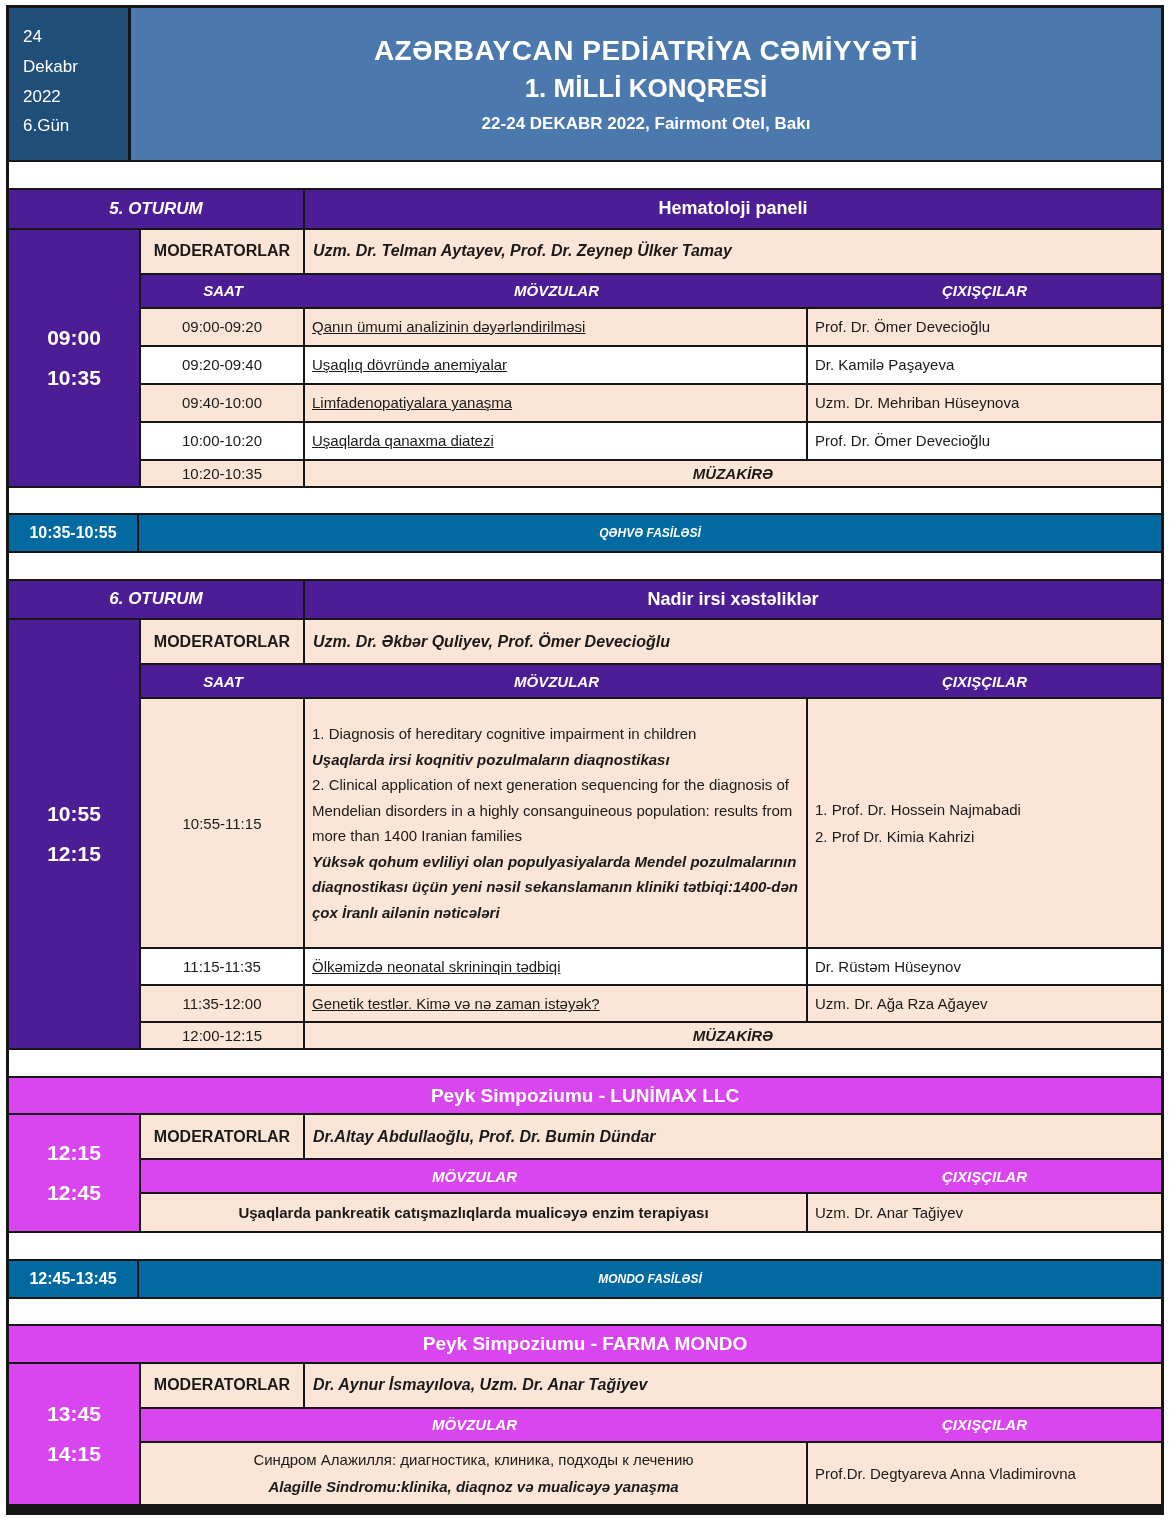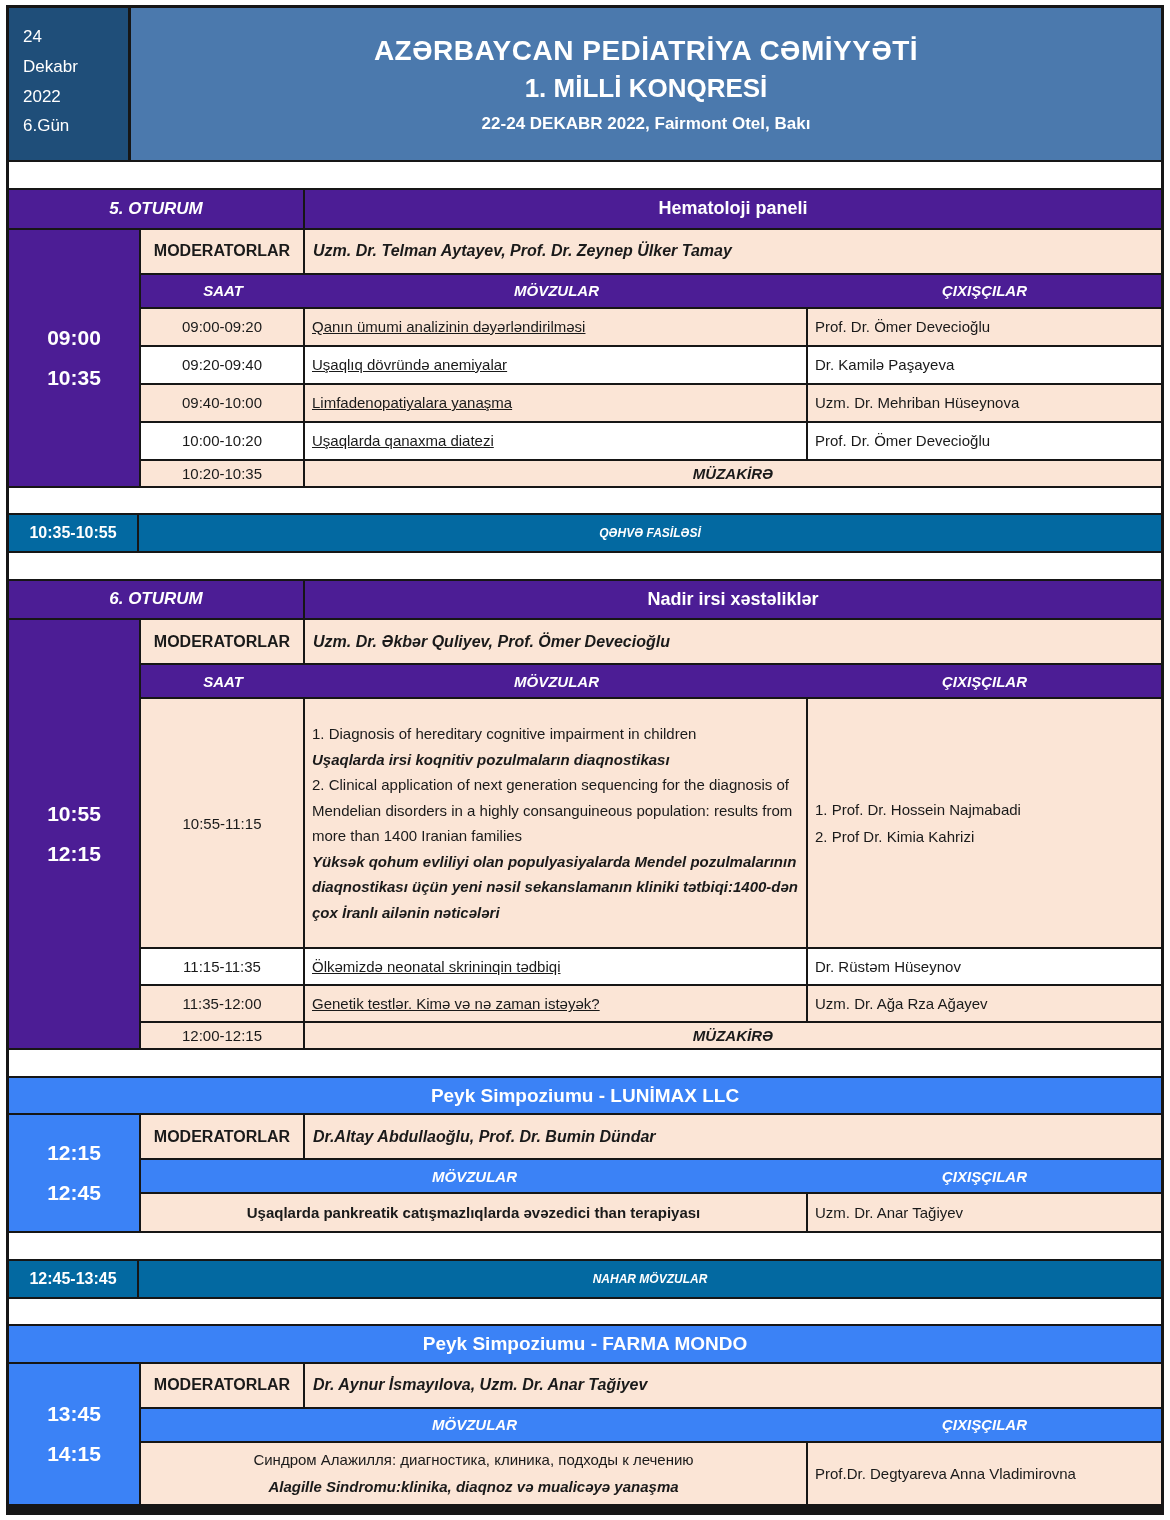--- a/index.html
+++ b/index.html
@@ -31,21 +31,21 @@
     flex:1;background:#4B79AD;color:#fff;
     display:flex;flex-direction:column;align-items:center;justify-content:center;
     text-align:center;
   }
   .hdr-t1{font-size:28px;font-weight:bold;letter-spacing:.5px;}
   .hdr-t2{font-size:26px;font-weight:bold;margin-top:6px;}
   .hdr-sub{font-size:17px;font-weight:bold;margin-top:10px;}
 
   
   .red-bg{background:#4c1d95;color:#fff;}
-  .orange-bg{background:#3b82f6;color:#fff;}
+  .orange-bg{background:#d946ef;color:#fff;}
   .peach{background:#FBE5D6;}
   .white-bg{background:#ffffff;}
 
   .sec-hdr{height:40px;align-items:center;}
   .sec-num{
     width:296px;box-sizing:border-box;border-right:2px solid #161616;
     display:flex;align-items:center;justify-content:center;
     font-weight:bold;font-style:italic;font-size:17px;height:100%;
   }
   .sec-title{flex:1;display:flex;align-items:center;justify-content:center;
@@ -259,31 +259,31 @@
     <div class="sec-rows">
       <div class="sub-row mod-row peach">
         <div class="mod-label">MODERATORLAR</div>
         <div class="mod-names">Dr.Altay Abdullaoğlu, Prof. Dr. Bumin Dündar</div>
       </div>
       <div class="sub-row colhead orange-bg">
         <div class="seg seg-merged">MÖVZULAR</div>
         <div class="seg seg-speaker">ÇIXIŞÇILAR</div>
       </div>
       <div class="sub-row symp-topic-row peach">
-        <div class="symp-topic">Uşaqlarda pankreatik catışmazlıqlarda əvəzedici than terapiyası</div>
+        <div class="symp-topic">Uşaqlarda pankreatik catışmazlıqlarda mualicəyə enzim terapiyası</div>
         <div class="c-speaker">Uzm. Dr. Anar Tağiyev</div>
       </div>
     </div>
   </div>
 
   <div class="gap"></div>
 
   <div class="row break-row">
     <div class="br-time">12:45-13:45</div>
-    <div class="br-label">NAHAR MÖVZULAR</div>
+    <div class="br-label">MONDO FASİLƏSİ</div>
   </div>
 
   <div class="gap"></div>
 
   <div class="row banner orange-bg">Peyk Simpoziumu  - FARMA MONDO</div>
   <div class="sec-body">
     <div class="time-col orange-bg">
       <div>13:45</div>
       <div>14:15</div>
     </div>

